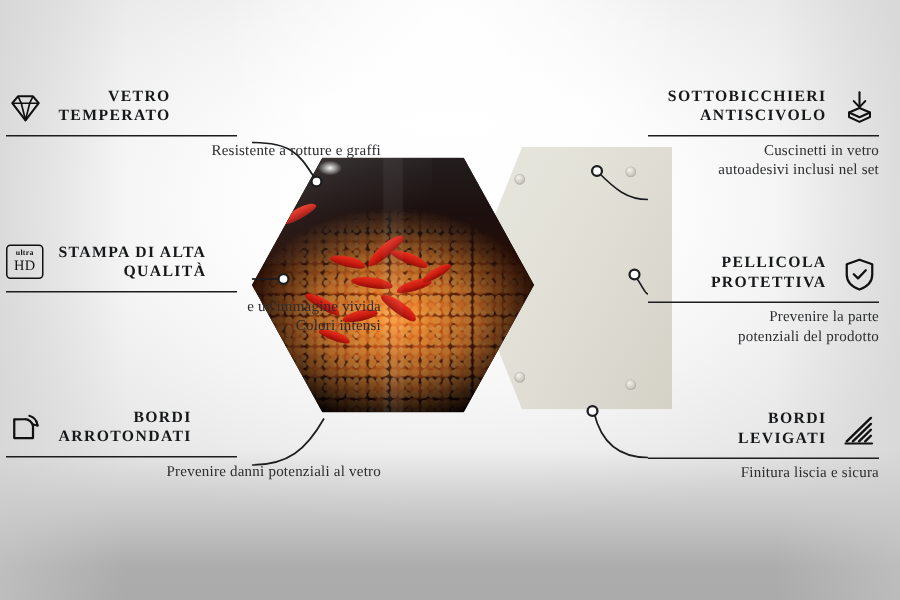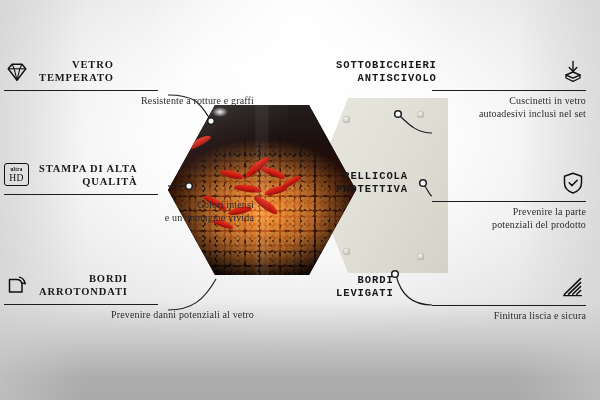--- a/index.html
+++ b/index.html
@@ -99,21 +99,21 @@
 
   
   .lines{ position:absolute; inset:0; width:600px; height:400px; pointer-events:none; }
 
   
   .feat{ position:absolute; width:250px; }
   .feat.left{ left:4px; text-align:right; }
   .feat.right{ right:14px; text-align:right; }
 
   .feat .head{ display:flex; align-items:center; gap:9px; min-height:30px; }
-  .feat.right .head{ justify-content:space-between;font-family:Liberation Mono, monospace; }
+  .feat.right .head{ justify-content:flex-end; }
   .feat .title{
     font-size:10.5px; font-weight:700; letter-spacing:.9px;
     color:#16181a; line-height:1.22; text-transform:uppercase;
   }
   .feat .rule{
     height:1px; background:#1b1d1f; margin-top:3px; width:154px;
   }
   .feat.right .rule{ margin-left:auto; }
   .feat .desc{
     font-size:10px; color:#2b2d2f; line-height:1.34; margin-top:3px; letter-spacing:.15px;
@@ -237,22 +237,22 @@
           <span class="h">HD</span>
         </span>
       </span>
       <div class="title">
         <div>STAMPA DI ALTA</div>
         <div>QUALITÀ</div>
       </div>
     </div>
     <div class="rule"></div>
     <div class="desc">
+      <div>e un'immagine vivida</div>
       <div>Colori intensi</div>
-      <div>e un'immagine vivida</div>
     </div>
   </div>
 
   <div class="feat left" style="top:271px;">
     <div class="head">
       <span class="ico">
         <svg viewBox="0 0 26 26">
             <g fill="none" stroke="currentColor" stroke-width="1.5" stroke-linecap="round" stroke-linejoin="round">
           <path d="M5.5 6.5 V19 H18 L18 11 A5.5 5.5 0 0 0 12.5 6.5 Z"></path>
           <path d="M15.5 4.2 A7.5 7.5 0 0 1 21 10.5" stroke-width="1.3"></path>

